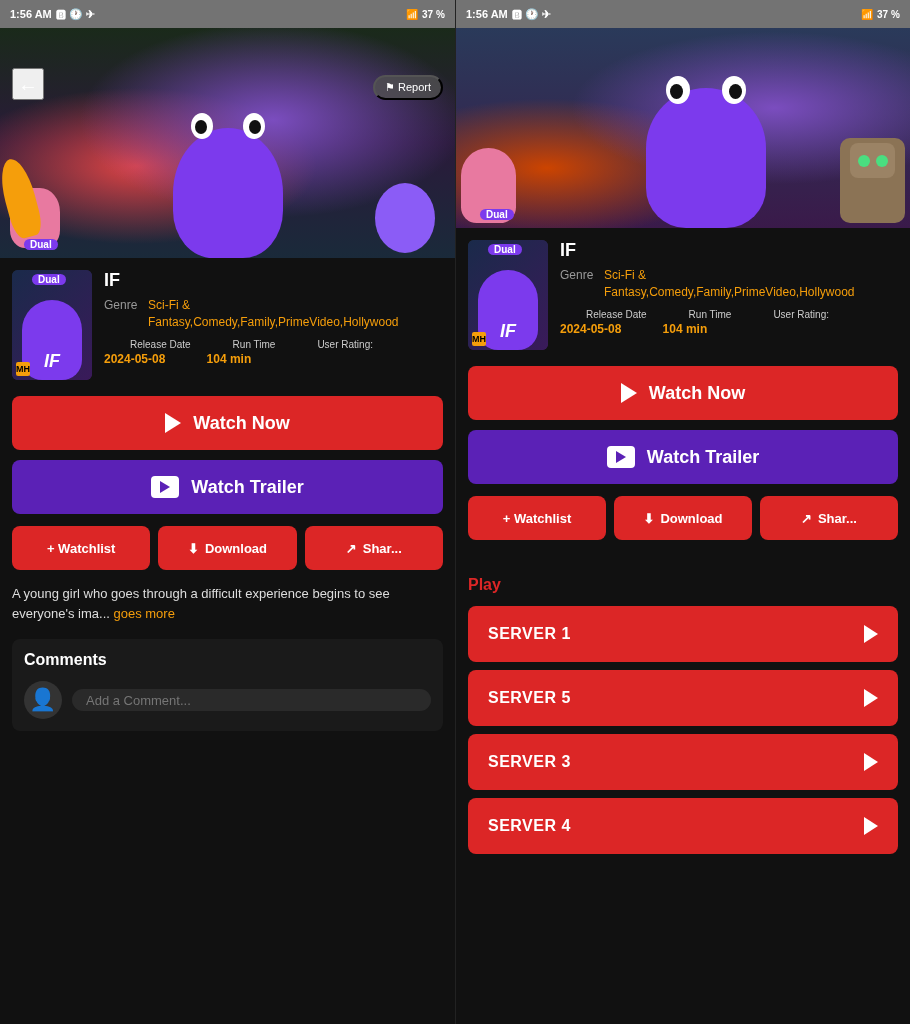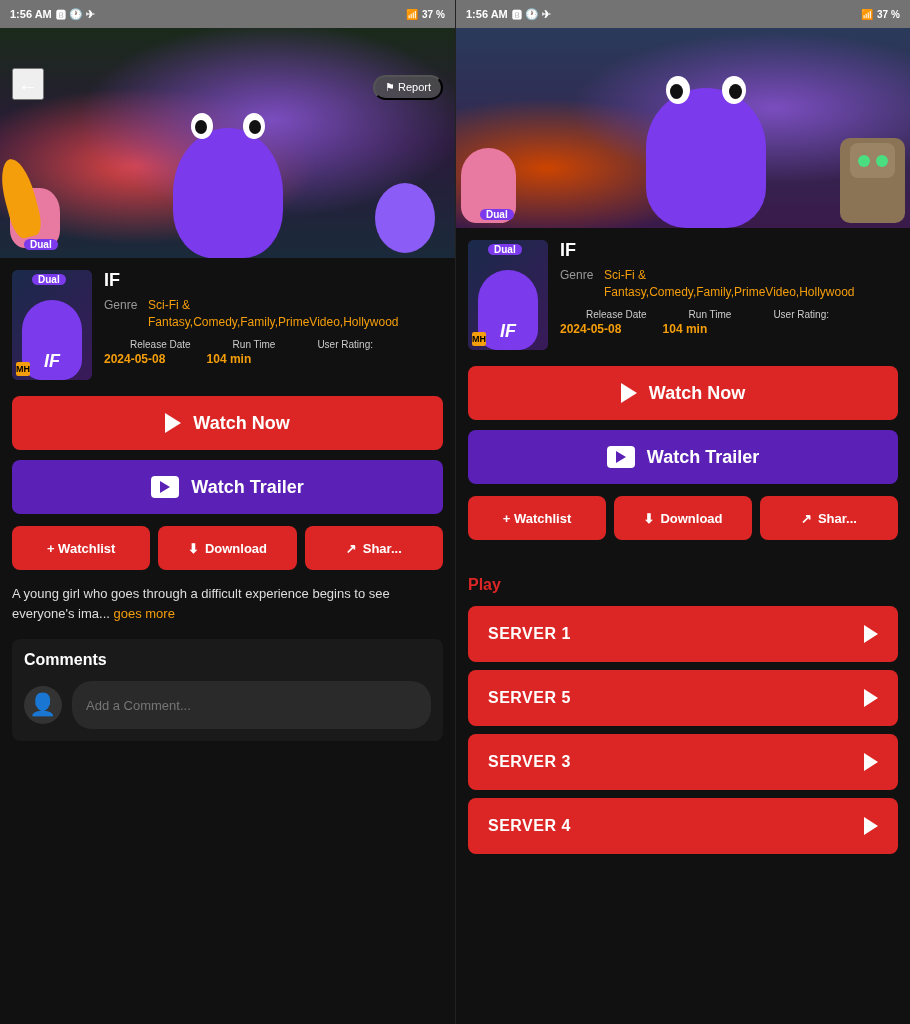--- a/index.html
+++ b/index.html
@@ -324,21 +324,21 @@
       display: flex;
       align-items: center;
       justify-content: center;
     }
     .avatar-icon {
       font-size: 22px;
       color: #888;
     }
     .comment-input {
       flex: 1;
-      height: 48px;
+      height: 22px;
       background: #2a2a2a;
       border: none;
       border-radius: 20px;
       padding: 0 14px;
       color: #fdba74;
       font-size: 13px;
     }
 
     
     .play-section-title {

